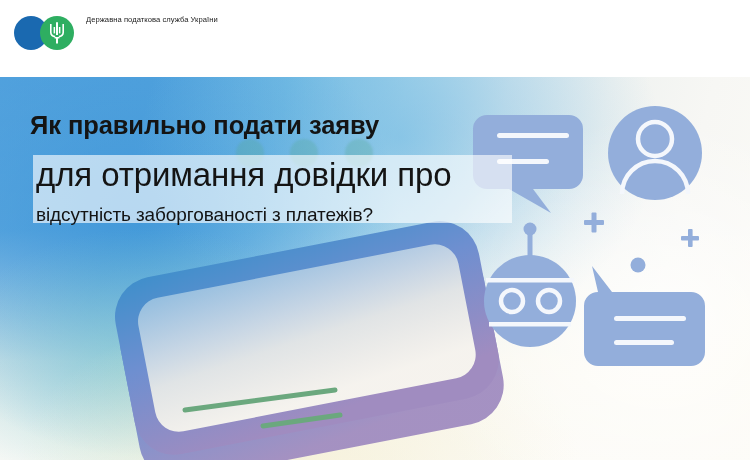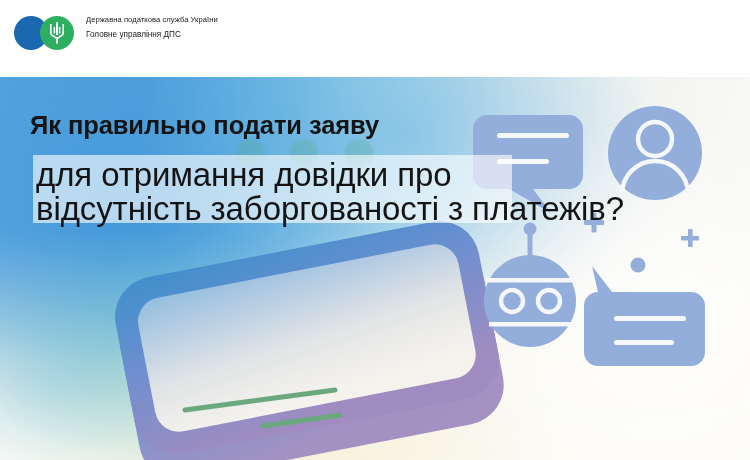--- a/index.html
+++ b/index.html
@@ -163,22 +163,22 @@
     font-weight: bold;
     letter-spacing: -0.1px;
   }
   #headline-line-2 {
     left: 36px; top: 79px;
     font-size: 33px;
     font-weight: normal;
     letter-spacing: -0.1px;
   }
   #headline-line-3 {
-    left: 36px; top: 113px;
-    font-size: 33px;
+    left: 36px; top: 127px;
+    font-size: 19px;
     font-weight: normal;
     letter-spacing: -0.1px;
   }
 </style>
 </head>
 <body>
 
 <div id="page">
 
   <div id="header">
@@ -192,21 +192,20 @@
         <path fill="#ffffff" d="M17.0 3.0 L15.4 3.0 L15.4 11.2 C15.4 13.4 13.8 14.6 11.8 14.8 L11.8 16.4 C15.0 16.2 17.0 14.4 17.0 11.4 Z"></path>
         <path fill="#ffffff" d="M6.6 6.0 L8.1 6.0 L8.1 12.4 L6.6 12.4 Z"></path>
         <path fill="#ffffff" d="M13.4 6.0 L11.9 6.0 L11.9 12.4 L13.4 12.4 Z"></path>
         <path fill="#ffffff" d="M7.6 16.0 L12.4 16.0 L12.4 17.4 L11.0 17.4 L11.0 22.6 L9.0 22.6 L9.0 17.4 L7.6 17.4 Z"></path>
       </svg>
     </div>
 
     <div id="logo-text">
       <div id="org-name-top">Державна податкова служба України</div>
       <div id="org-name-sub">
-        <div>Головне управління ДПС</div>
       </div>
     </div>
 
   </div>
 
   <div id="banner">
 
     <div class="tint" id="tint-blue-1"></div>
     <div class="tint" id="tint-blue-2"></div>
     <div class="tint" id="tint-teal"></div>

